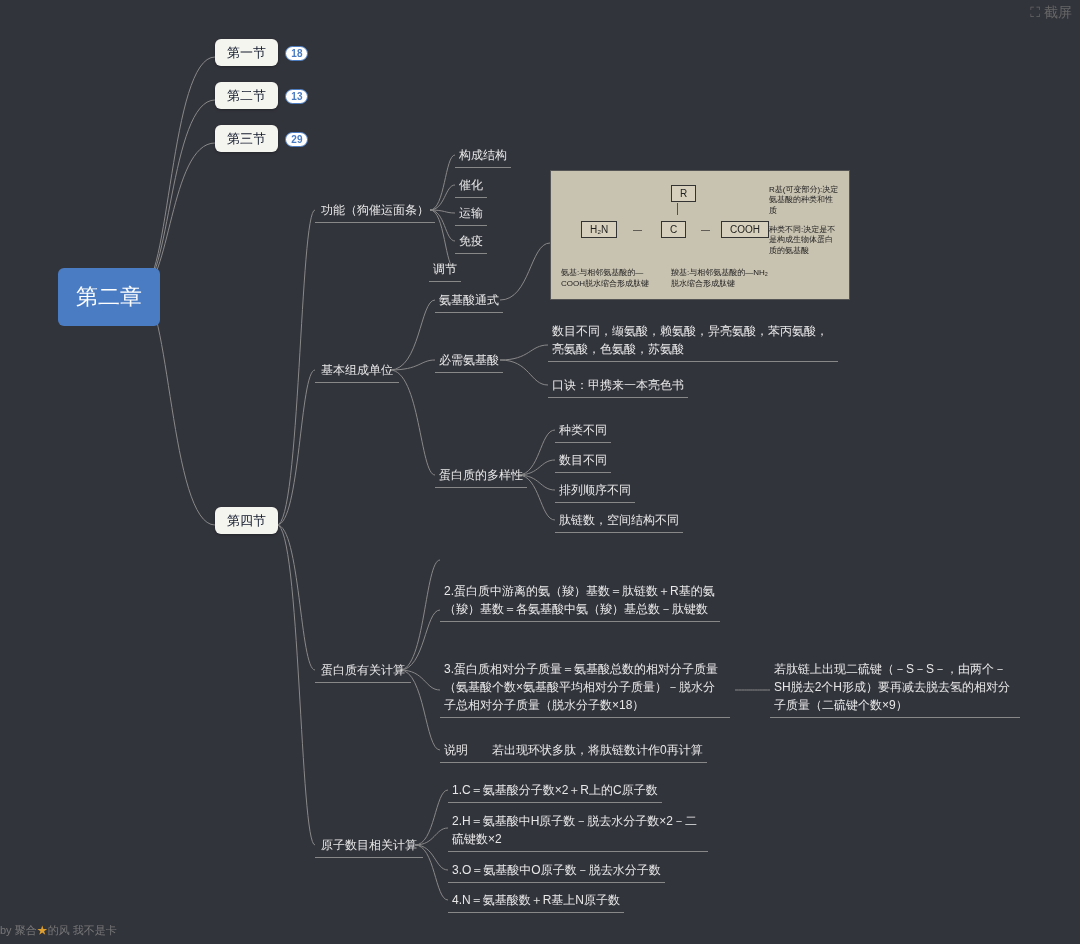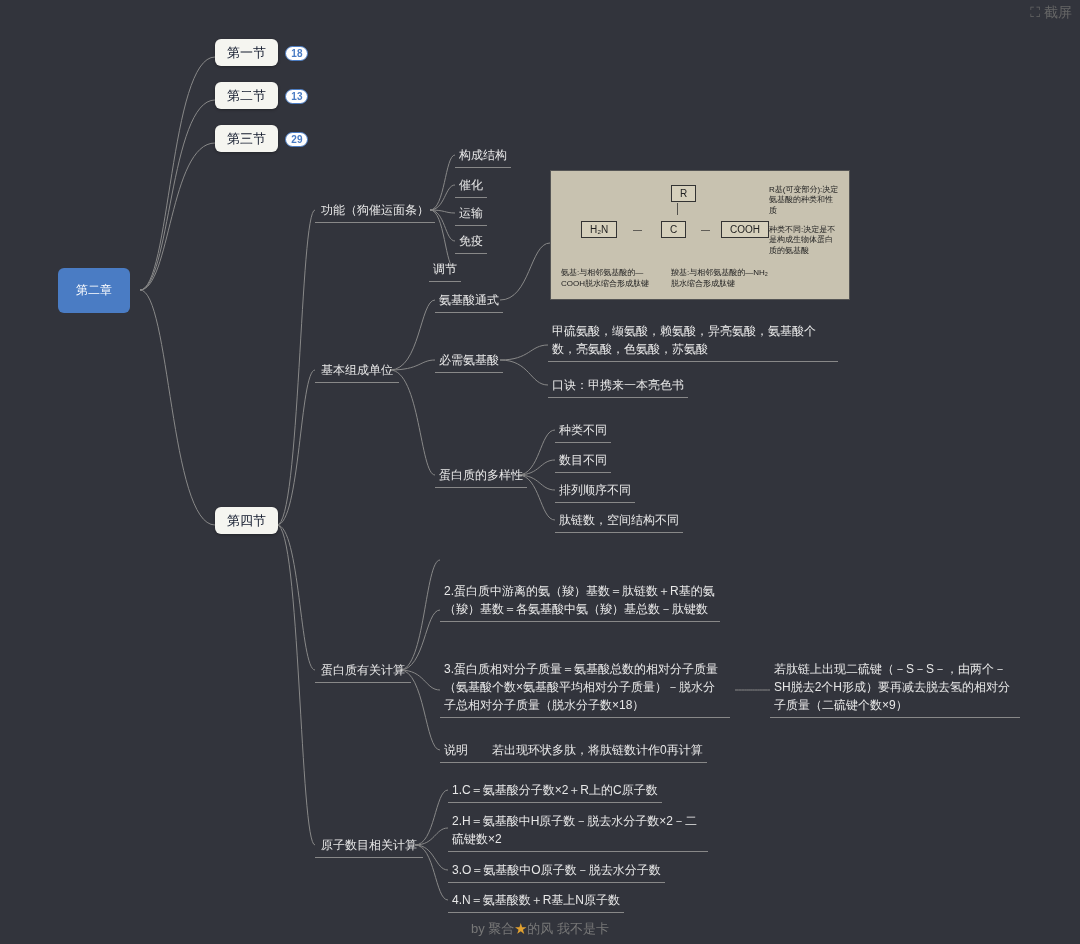--- a/index.html
+++ b/index.html
@@ -21,21 +21,21 @@
   }
   .node {
     position: absolute;
     white-space: nowrap;
   }
   .root {
     background: #4a7cc4;
     color: #fff;
     padding: 14px 18px;
     border-radius: 6px;
-    font-size: 12px;
+    font-size: 22px;
     font-weight: 500;
   }
   .section {
     background: #f5f5f0;
     color: #0f172a;
     padding: 6px 12px;
     border-radius: 6px;
     font-size: 13px;
     box-shadow: 0 1px 3px rgba(0,0,0,0.3);
   }
@@ -87,22 +87,22 @@
   svg.lines path {
     stroke: #888;
     stroke-width: 1;
     fill: none;
   }
   .footer {
     position: absolute;
     bottom: 6px;
     left: 0;
     width: 100%;
-    text-align: center;
-    font-size: 13px;
+    text-align: left;
+    font-size: 11px;
     color: #777;
   }
   .footer .star { color: #e0a030; }
   .corner {
     position: absolute;
     top: 4px;
     right: 8px;
     font-size: 14px;
     color: #666;
   }
@@ -197,21 +197,21 @@
       <div style="position:absolute;left:140px;top:40px">—</div>
       <div style="position:absolute;left:160px;top:36px" class="box">COOH</div>
       <div style="position:absolute;right:0;top:0;width:70px" class="note">R基(可变部分):决定氨基酸的种类和性质</div>
       <div style="position:absolute;right:0;top:40px;width:70px" class="note">种类不同:决定是不是构成生物体蛋白质的氨基酸</div>
       <div style="position:absolute;left:0;bottom:0;width:100px" class="note">氨基:与相邻氨基酸的—COOH脱水缩合形成肽键</div>
       <div style="position:absolute;left:110px;bottom:0;width:100px" class="note">羧基:与相邻氨基酸的—NH₂脱水缩合形成肽键</div>
     </div>
   </div>
 
   <div class="node plain" style="left:435px;top:350px">必需氨基酸</div>
-  <div class="node plain multi" style="left:548px;top:320px;width:290px">甲硫氨酸，缬氨酸，赖氨酸，异亮氨酸，氨基酸个数，亮氨酸，色氨酸，苏氨酸</div>
+  <div class="node plain multi" style="left:548px;top:320px;width:290px">数目不同，缬氨酸，赖氨酸，异亮氨酸，苯丙氨酸，亮氨酸，色氨酸，苏氨酸</div>
   <div class="node plain" style="left:548px;top:375px">口诀：甲携来一本亮色书</div>
 
   <div class="node plain" style="left:435px;top:465px">蛋白质的多样性</div>
   <div class="node plain" style="left:555px;top:420px">种类不同</div>
   <div class="node plain" style="left:555px;top:450px">数目不同</div>
   <div class="node plain" style="left:555px;top:480px">排列顺序不同</div>
   <div class="node plain" style="left:555px;top:510px">肽链数，空间结构不同</div>
 
   <div class="node cat" style="left:315px;top:660px">蛋白质有关计算</div>
   <div class="node plain multi" style="left:440px;top:580px;width:280px">2.蛋白质中游离的氨（羧）基数＝肽链数＋R基的氨（羧）基数＝各氨基酸中氨（羧）基总数－肽键数</div>

